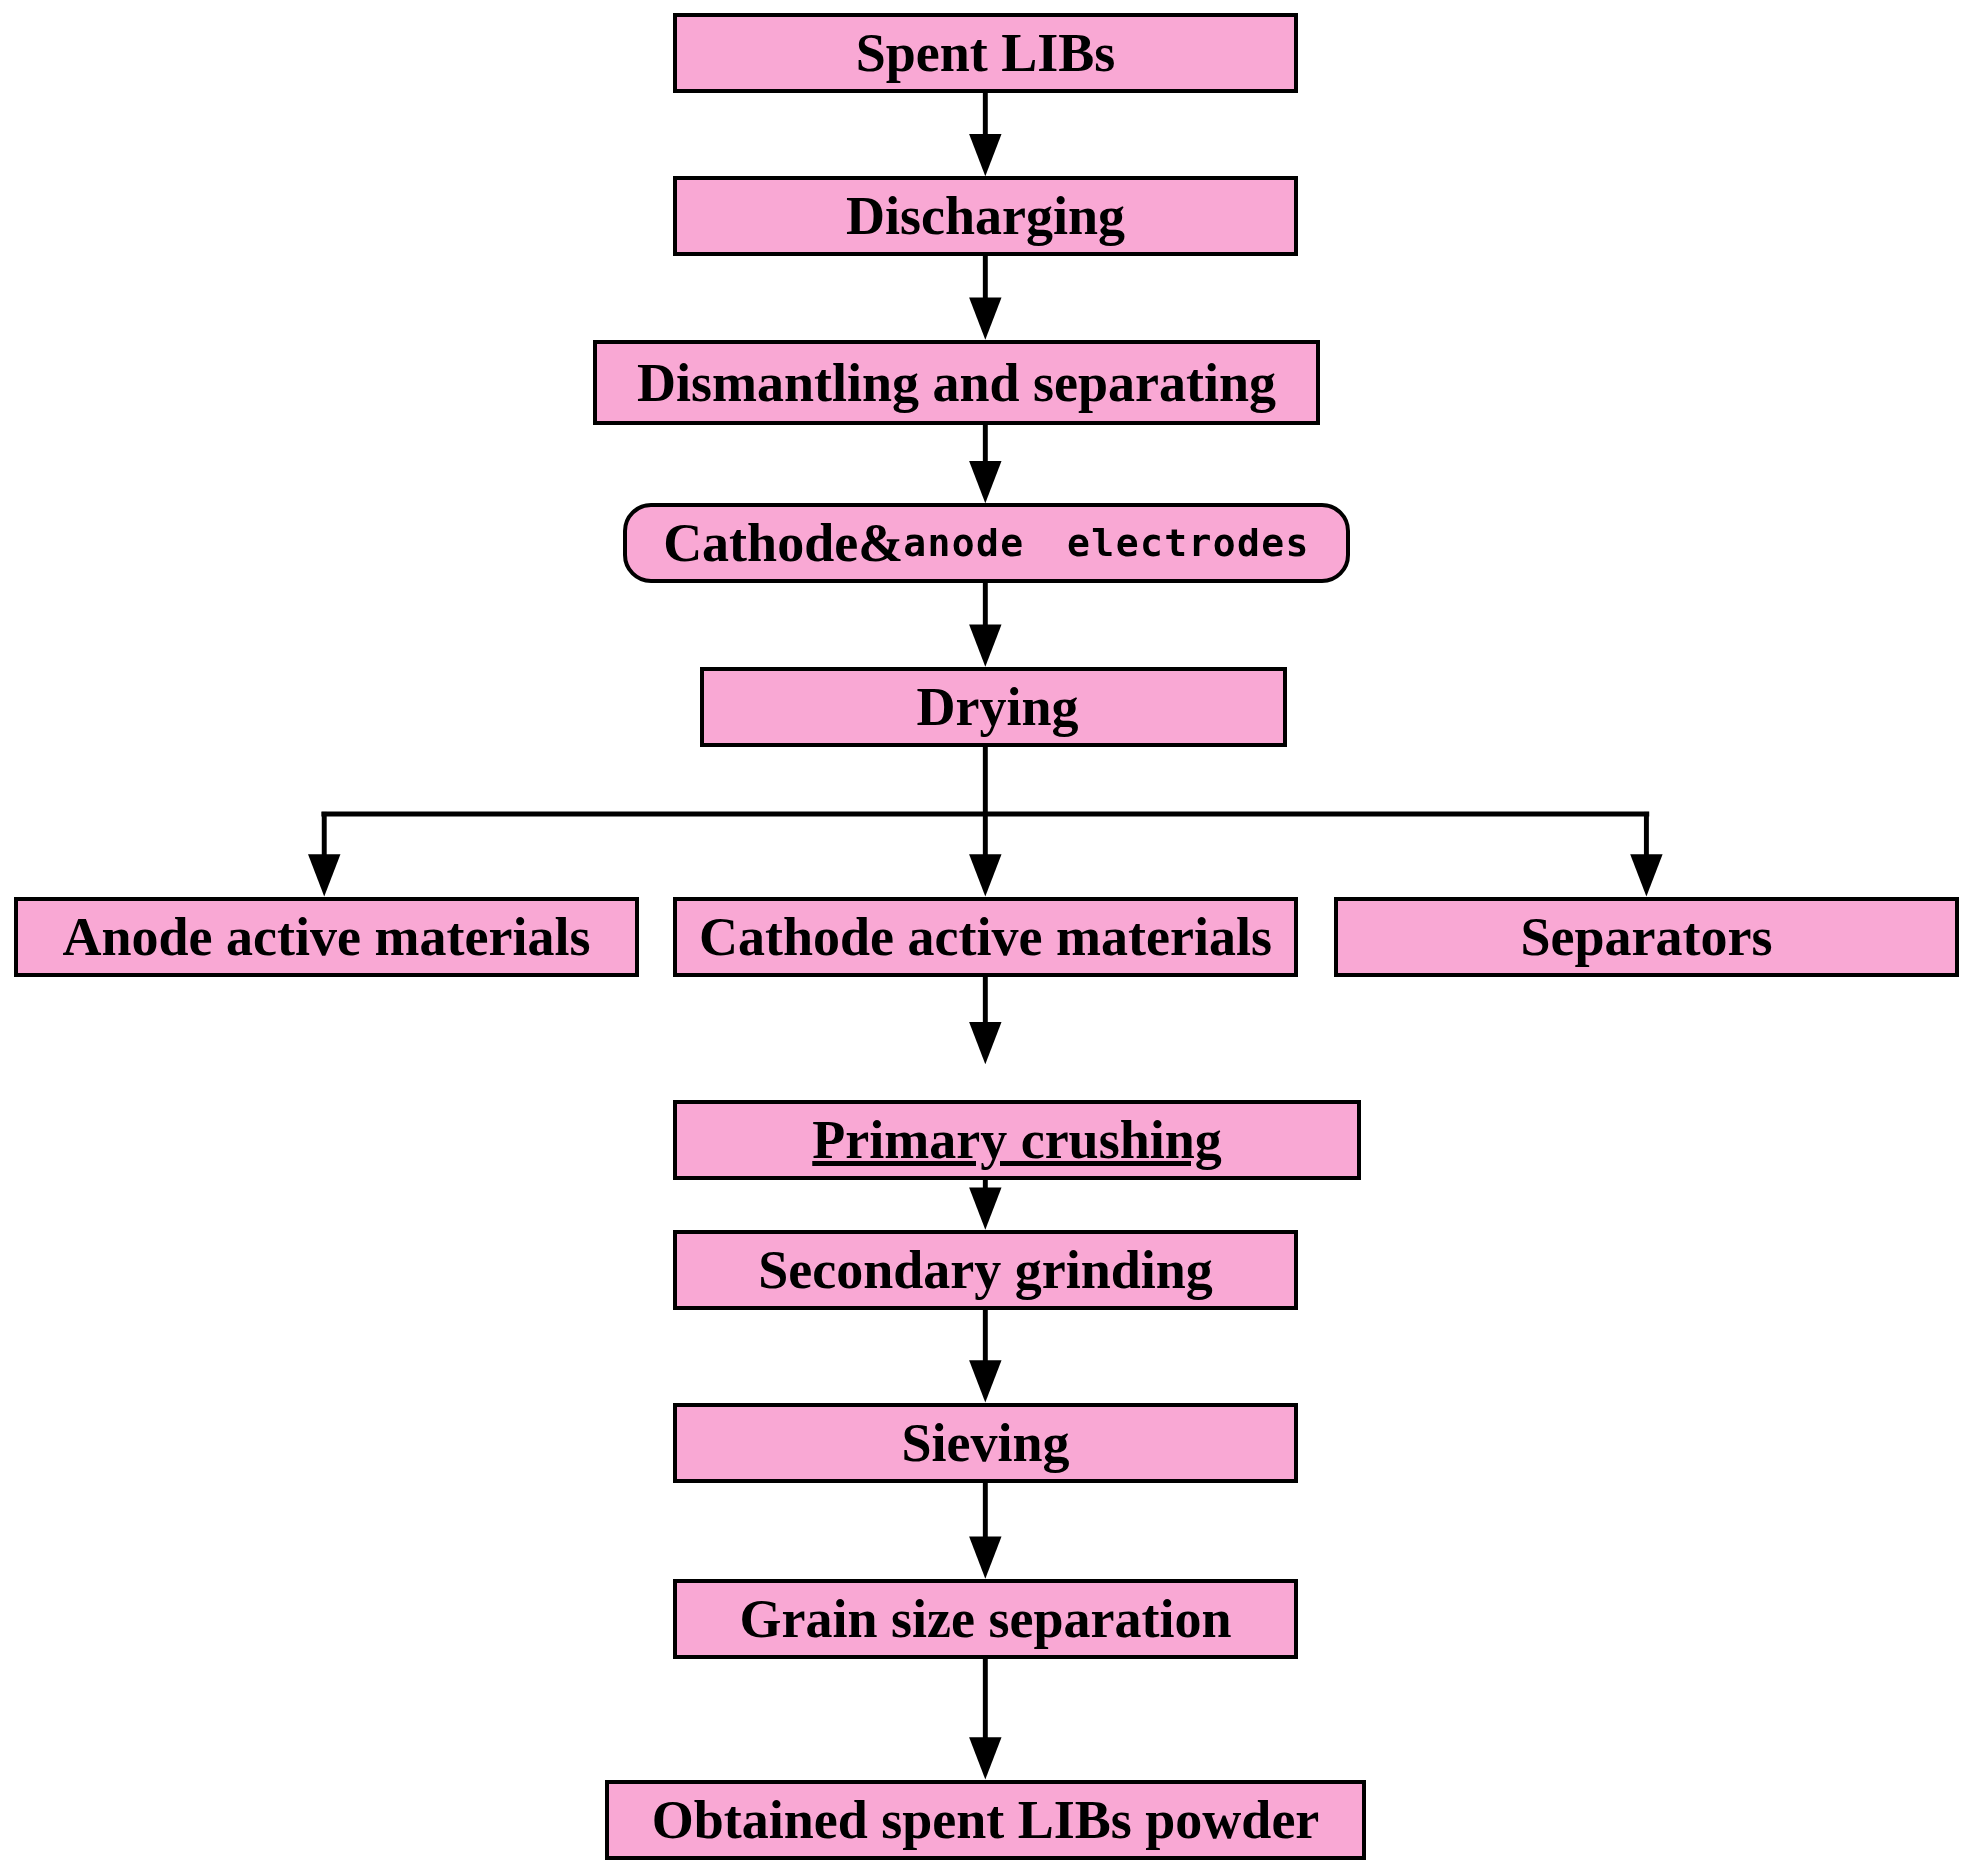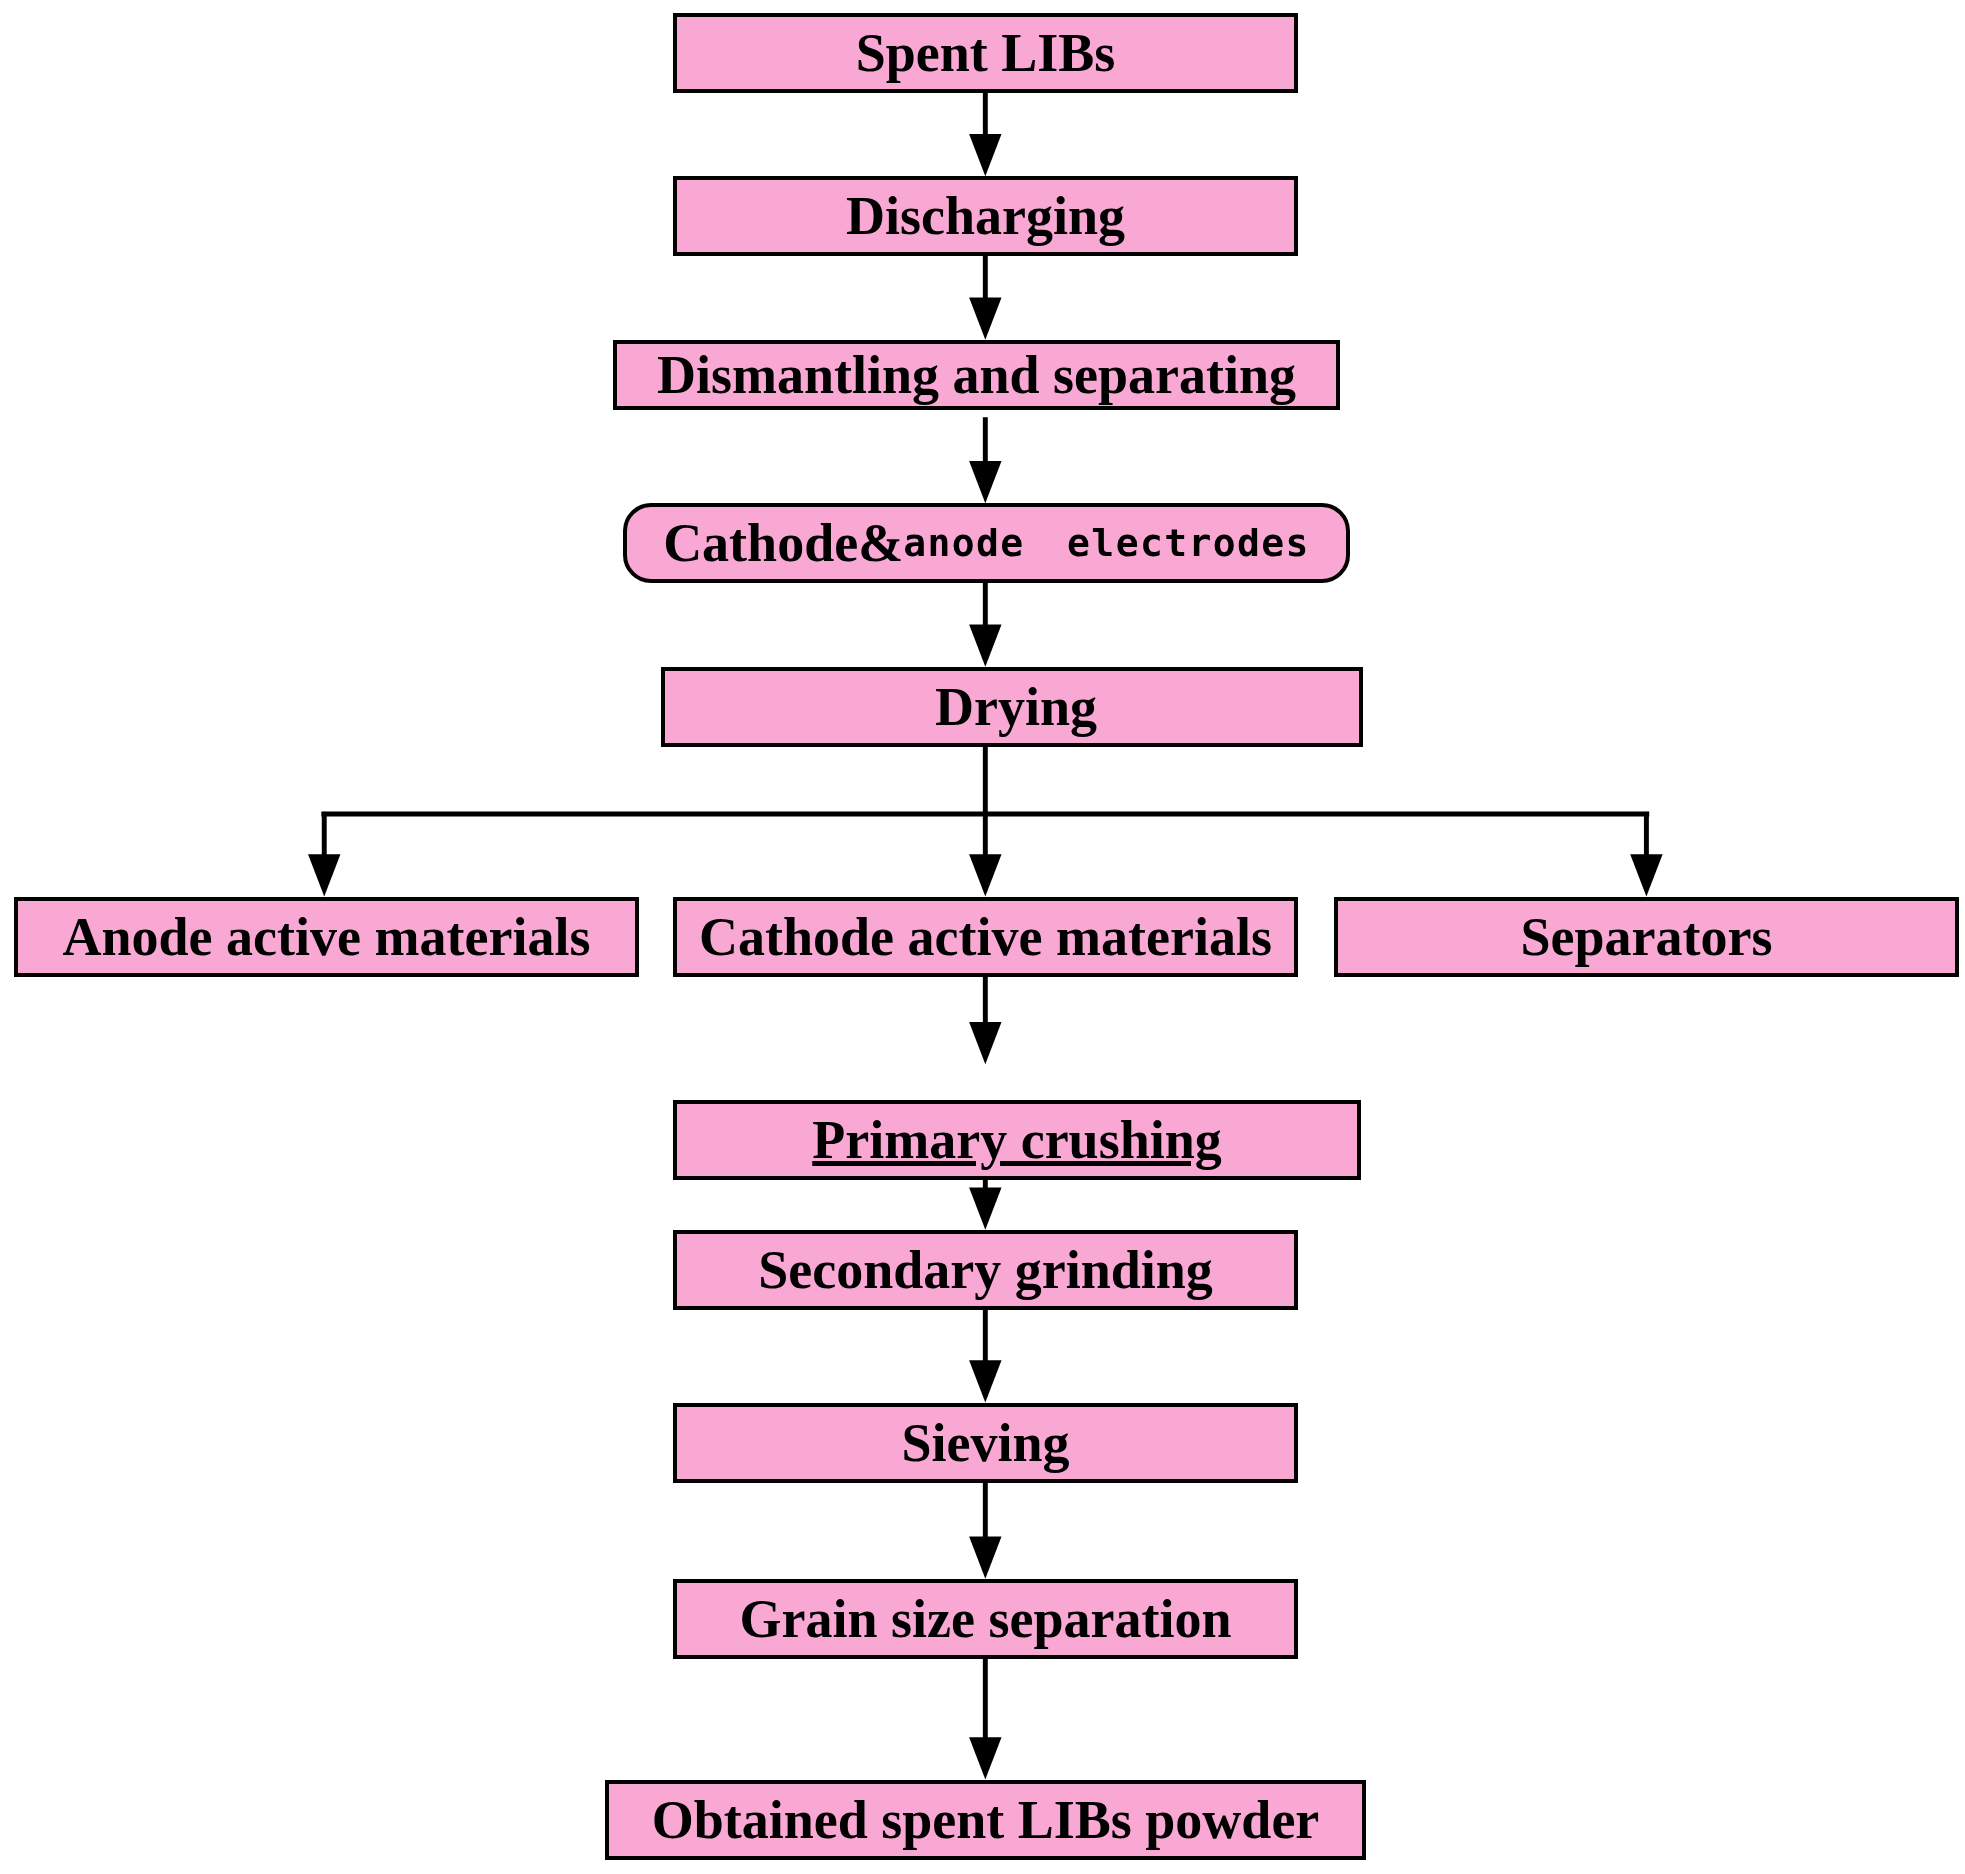--- a/index.html
+++ b/index.html
@@ -126,30 +126,30 @@
   </svg>
 
   <div class="node" style="left:673px; top:12.7px; width:625px; height:80px;">
     <span>Spent LIBs</span>
   </div>
 
   <div class="node" style="left:673px; top:176px; width:625px; height:80px;">
     <span>Discharging</span>
   </div>
 
-  <div class="node" style="left:613px; top:340px; width:727px; height:70px;">
+  <div class="node" style="left:593px; top:340px; width:727px; height:85px;">
     <span>Dismantling and separating</span>
   </div>
 
   <div class="node" style="left:623px; top:503px; width:727px; height:80px;border-radius:28px;">
     <span>Cathode&amp;</span>
       <span class="mono-part">anode electrodes</span>
   </div>
 
-  <div class="node" style="left:661px; top:667px; width:702px; height:80px;padding-left:8px;">
+  <div class="node" style="left:700px; top:667px; width:587px; height:80px;padding-left:8px;">
     <span>Drying</span>
   </div>
 
   <div class="node" style="left:14px; top:897px; width:625px; height:80px;">
     <span>Anode active materials</span>
   </div>
 
   <div class="node" style="left:673px; top:897px; width:625px; height:80px;">
     <span>Cathode active materials</span>
   </div>

